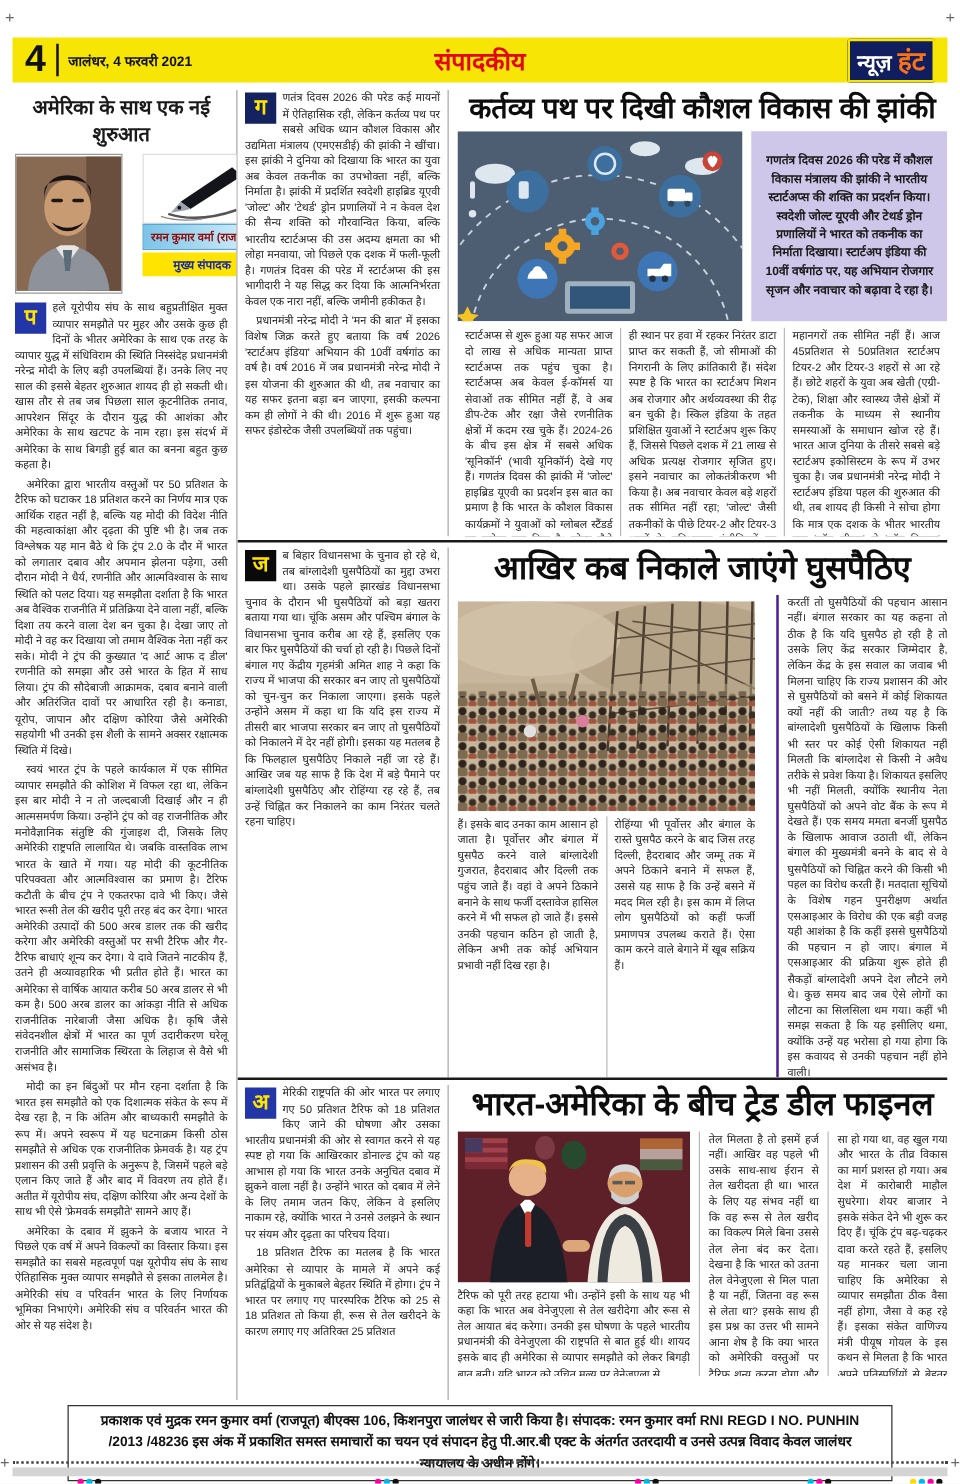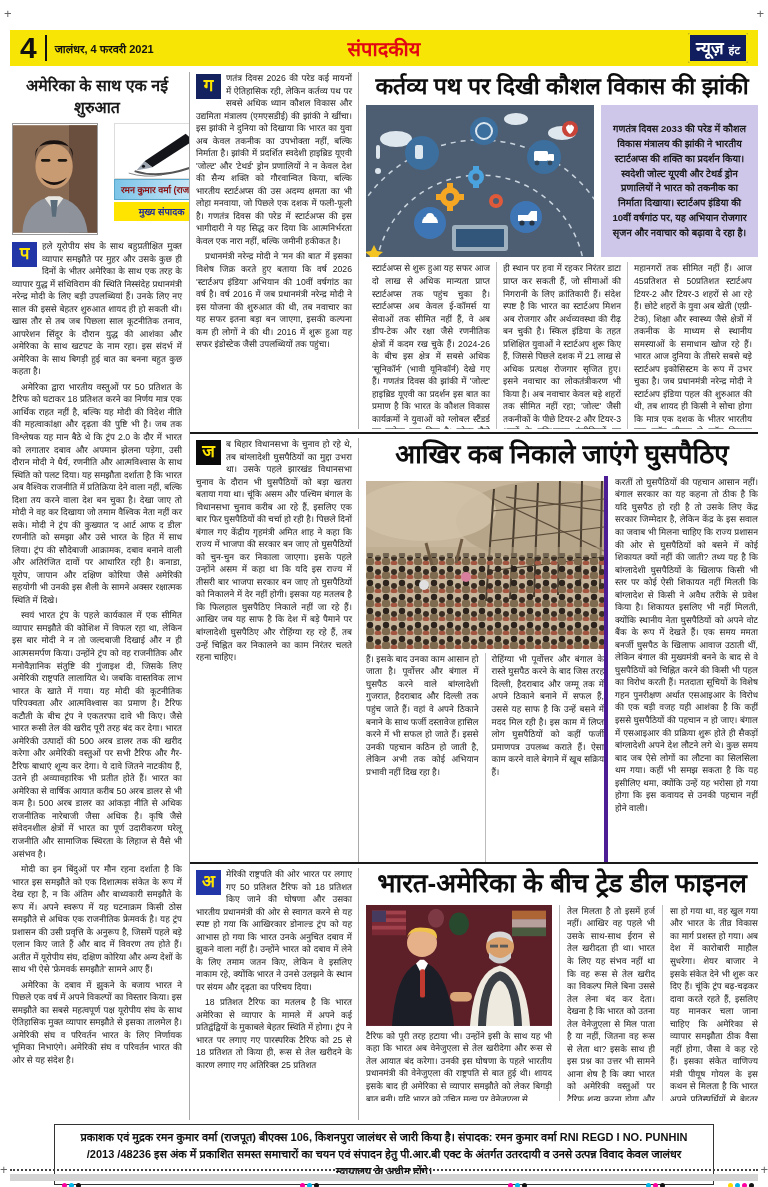--- a/index.html
+++ b/index.html
@@ -8,21 +8,21 @@
   .page{position:relative;width:768px;height:1187px;background:#fff;margin:0 auto;overflow:hidden}
   .crop{position:absolute;font-size:13px;color:#666}
   
   .masthead{position:absolute;left:10px;right:10px;top:30px;height:36px;background:#f7e506;display:flex;align-items:center;padding:0 10px}
   .pageno{font-size:30px;font-weight:bold;line-height:30px;color:#111}
   .head-div{width:2px;height:26px;background:#111;margin:0 8px}
   .dateline{font-size:11px;font-weight:bold;color:#111}
   .section-title{position:absolute;left:0;right:0;text-align:center;font-size:20px;font-weight:bold;color:#e30613;pointer-events:none}
   .logo{margin-left:auto;background:#101d5e;padding:3px 8px 4px;border-radius:2px;display:flex;gap:5px;align-items:baseline;box-shadow:0 0 0 2px #f7e506 inset}
   .logo .w1{color:#fff;font-size:17px;font-weight:bold}
-  .logo .w2{color:#ffffff;font-size:11px;font-weight:bold}
+  .logo .w2{color:#f97316;font-size:21px;font-weight:bold}
   
   .content{position:absolute;left:10px;right:10px;top:72px;height:1048px;display:flex}
   .leftcol{width:180px;padding:0 7px 0 2px;border-right:1px solid #a9a9a9;overflow:hidden}
   .main{flex:1;display:flex;flex-direction:column;overflow:hidden}
   h1.art{font-weight:bold;color:#0d0d0d;text-align:center;line-height:1.15}
   .body-txt{font-size:8.7px;line-height:1.44;text-align:justify;color:#222}
   .body-txt p{margin-bottom:3px;text-indent:9px}
   .dropcap{float:left;width:25px;height:25px;margin:2px 5px 1px 0;display:flex;align-items:center;justify-content:center;font-size:17px;font-weight:bold;color:#ffe400;background:#2236a8}
   .dropcap.blk{background:#0a0a0a}
   .dropcap.nvy{background:#14225f}
@@ -50,21 +50,21 @@
   .artB{height:428px;display:flex;padding-top:4px;overflow:hidden}
   .b-right{flex:1;border-left:1px solid #a9a9a9;padding-left:7px;display:flex;flex-direction:column;overflow:hidden}
   .b-right h1{font-size:26px;margin:2px 0 6px}
   .b-body{display:flex;flex:1;overflow:hidden}
   .b-left{width:238px;flex:none;display:flex;flex-direction:column}
   .deck{background:#cfc7e9;padding:6px 6px;font-size:9.3px;font-weight:bold;text-align:center;line-height:1.5}
   .crowd{width:100%;height:168px;margin-top:5px}
   .b2cols{display:flex;flex:1;margin-top:4px;overflow:hidden}
   .b2cols .c{flex:1;overflow:hidden}
   .b2cols .c+ .c{border-left:1px solid #bbb;padding-left:6px;margin-left:6px}
-  .b-sidecol{flex:1;border-left:4px solid #4c1d95;margin-left:0;padding-left:7px;overflow:hidden}
+  .b-sidecol{flex:1;border-left:2px solid #4c1d95;margin-left:17px;padding-left:7px;overflow:hidden}
   
   .artC{flex:1;display:flex;border-top:2px solid #1a1a1a;padding-top:4px;overflow:hidden}
   .c-right{flex:1;border-left:1px solid #a9a9a9;padding-left:7px;overflow:hidden}
   .c-right h1{font-size:26px;margin:1px 0 6px}
   .c-body{display:flex;overflow:hidden;height:196px}
   .c-photo-col{width:186px;flex:none;display:flex;flex-direction:column}
   .leaders{width:100%;height:128px}
   .c-photo-col .body-txt{margin-top:4px;overflow:hidden}
   .c-col{flex:1;border-left:1px solid #bbb;margin-left:7px;padding-left:7px;overflow:hidden}
   
@@ -189,21 +189,21 @@
                 <path d="M152 110 h10 l3 -4 h6 v10 h-19 z" fill="#fff"></path>
                 <circle cx="156" cy="118" r="2.6" fill="#243242"></circle>
                 <circle cx="166" cy="118" r="2.6" fill="#243242"></circle>
               <rect x="86" y="120" width="56" height="26" rx="3" fill="#9fb0bf"></rect>
               <rect x="90" y="124" width="48" height="18" fill="#31567a"></rect>
               <polygon points="8,140 11,146 17,147 12,151 14,158 8,154 2,158 4,151 -1,147 5,146" fill="#f3c422"></polygon>
               <circle cx="12" cy="66" r="3" fill="#dfe7ee"></circle>
                 <rect x="10" y="40" width="4" height="14" rx="2" fill="#dfe7ee"></rect>
             </svg>
             <div class="hibox">
-              <span>गणतंत्र दिवस 2033 की परेड में कौशल विकास मंत्रालय की झांकी ने भारतीय स्टार्टअप्स की शक्ति का प्रदर्शन किया। स्वदेशी जोल्ट यूएवी और टेथर्ड ड्रोन प्रणालियों ने भारत को तकनीक का निर्माता दिखाया। स्टार्टअप इंडिया की 10वीं वर्षगांठ पर, यह अभियान रोजगार सृजन और नवाचार को बढ़ावा दे रहा है।</span>
+              <span>गणतंत्र दिवस 2026 की परेड में कौशल विकास मंत्रालय की झांकी ने भारतीय स्टार्टअप्स की शक्ति का प्रदर्शन किया। स्वदेशी जोल्ट यूएवी और टेथर्ड ड्रोन प्रणालियों ने भारत को तकनीक का निर्माता दिखाया। स्टार्टअप इंडिया की 10वीं वर्षगांठ पर, यह अभियान रोजगार सृजन और नवाचार को बढ़ावा दे रहा है।</span>
             </div>
           </div>
           <div class="cols3 body-txt">
             <div class="c">स्टार्टअप्स से शुरू हुआ यह सफर आज दो लाख से अधिक मान्यता प्राप्त स्टार्टअप्स तक पहुंच चुका है। स्टार्टअप्स अब केवल ई-कॉमर्स या सेवाओं तक सीमित नहीं हैं, वे अब डीप-टेक और रक्षा जैसे रणनीतिक क्षेत्रों में कदम रख चुके हैं। 2024-26 के बीच इस क्षेत्र में सबसे अधिक 'सूनिकॉर्न' (भावी यूनिकॉर्न) देखे गए हैं। गणतंत्र दिवस की झांकी में 'जोल्ट' हाइब्रिड यूएवी का प्रदर्शन इस बात का प्रमाण है कि भारत के कौशल विकास कार्यक्रमों ने युवाओं को ग्लोबल स्टैंडर्ड का इन्वेटर बना दिया है। जोल्ट जैसे ड्रोन, जो वर्टिकल टेक-ऑफ और लंबी दूरी की उड़ान भरने में सक्षम हैं, पूरी तरह से भारतीय दिमाग की उपज हैं। ऐसी प्रखर टेथर्ड ड्रोन प्रणालियां घंटों तक एक</div>
             <div class="c">ही स्थान पर हवा में रहकर निरंतर डाटा प्राप्त कर सकती हैं, जो सीमाओं की निगरानी के लिए क्रांतिकारी हैं। संदेश स्पष्ट है कि भारत का स्टार्टअप मिशन अब रोजगार और अर्थव्यवस्था की रीढ़ बन चुकी है। स्किल इंडिया के तहत प्रशिक्षित युवाओं ने स्टार्टअप शुरू किए हैं, जिससे पिछले दशक में 21 लाख से अधिक प्रत्यक्ष रोजगार सृजित हुए। इसने नवाचार का लोकतंत्रीकरण भी किया है। अब नवाचार केवल बड़े शहरों तक सीमित नहीं रहा; 'जोल्ट' जैसी तकनीकों के पीछे टियर-2 और टियर-3 शहरों के प्रतिभावान इंजीनियरों का हाथ है। प्रधानमंत्री नरेन्द्र मोदी ने भी 'मन की बात' में इस पर विशेष जोर दिया था कि स्टार्टअप अब केवल दिल्ली-बेंगलुरु जैसे</div>
             <div class="c">महानगरों तक सीमित नहीं हैं। आज 45प्रतिशत से 50प्रतिशत स्टार्टअप टियर-2 और टियर-3 शहरों से आ रहे हैं। छोटे शहरों के युवा अब खेती (एग्री-टेक), शिक्षा और स्वास्थ्य जैसे क्षेत्रों में तकनीक के माध्यम से स्थानीय समस्याओं के समाधान खोज रहे हैं। भारत आज दुनिया के तीसरे सबसे बड़े स्टार्टअप इकोसिस्टम के रूप में उभर चुका है। जब प्रधानमंत्री नरेन्द्र मोदी ने स्टार्टअप इंडिया पहल की शुरुआत की थी, तब शायद ही किसी ने सोचा होगा कि मात्र एक दशक के भीतर भारतीय युवा 'जॉब सीकर' से 'जॉब क्रिएटर' बनने की दिशा में इतनी लंबी छलांग लगाएगा। स्टार्टअप इंडिया ने उन्हें 'फेलियर' के डर को खत्म कर 'रिस्क' लेने के साहस को सम्मान दिया है।</div>
           </div>
         </div>
       </div>
 

